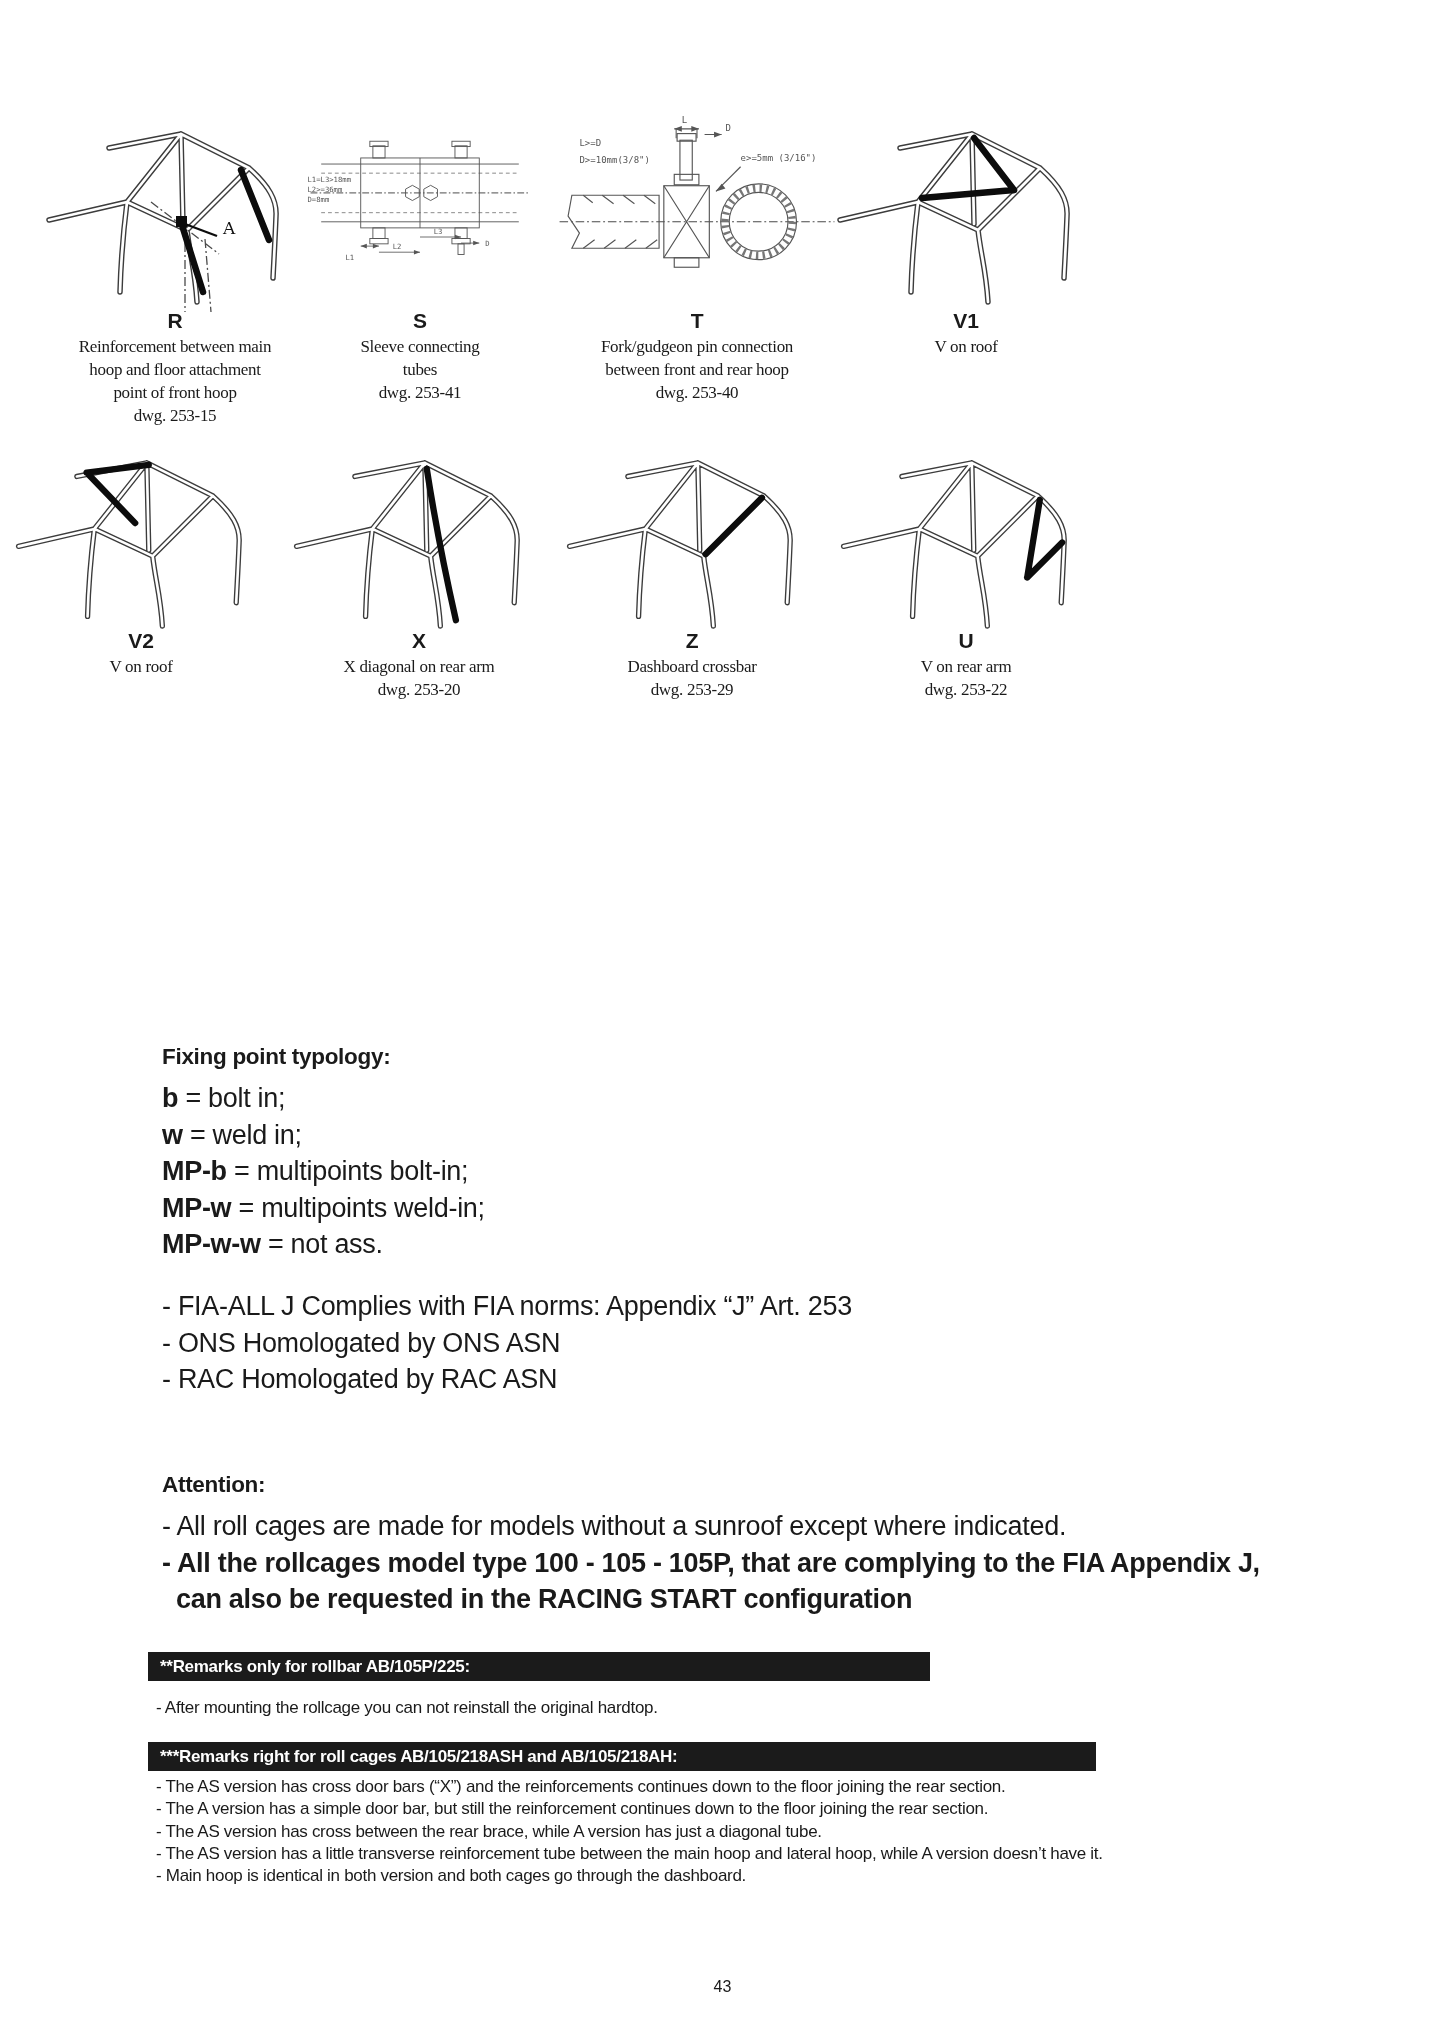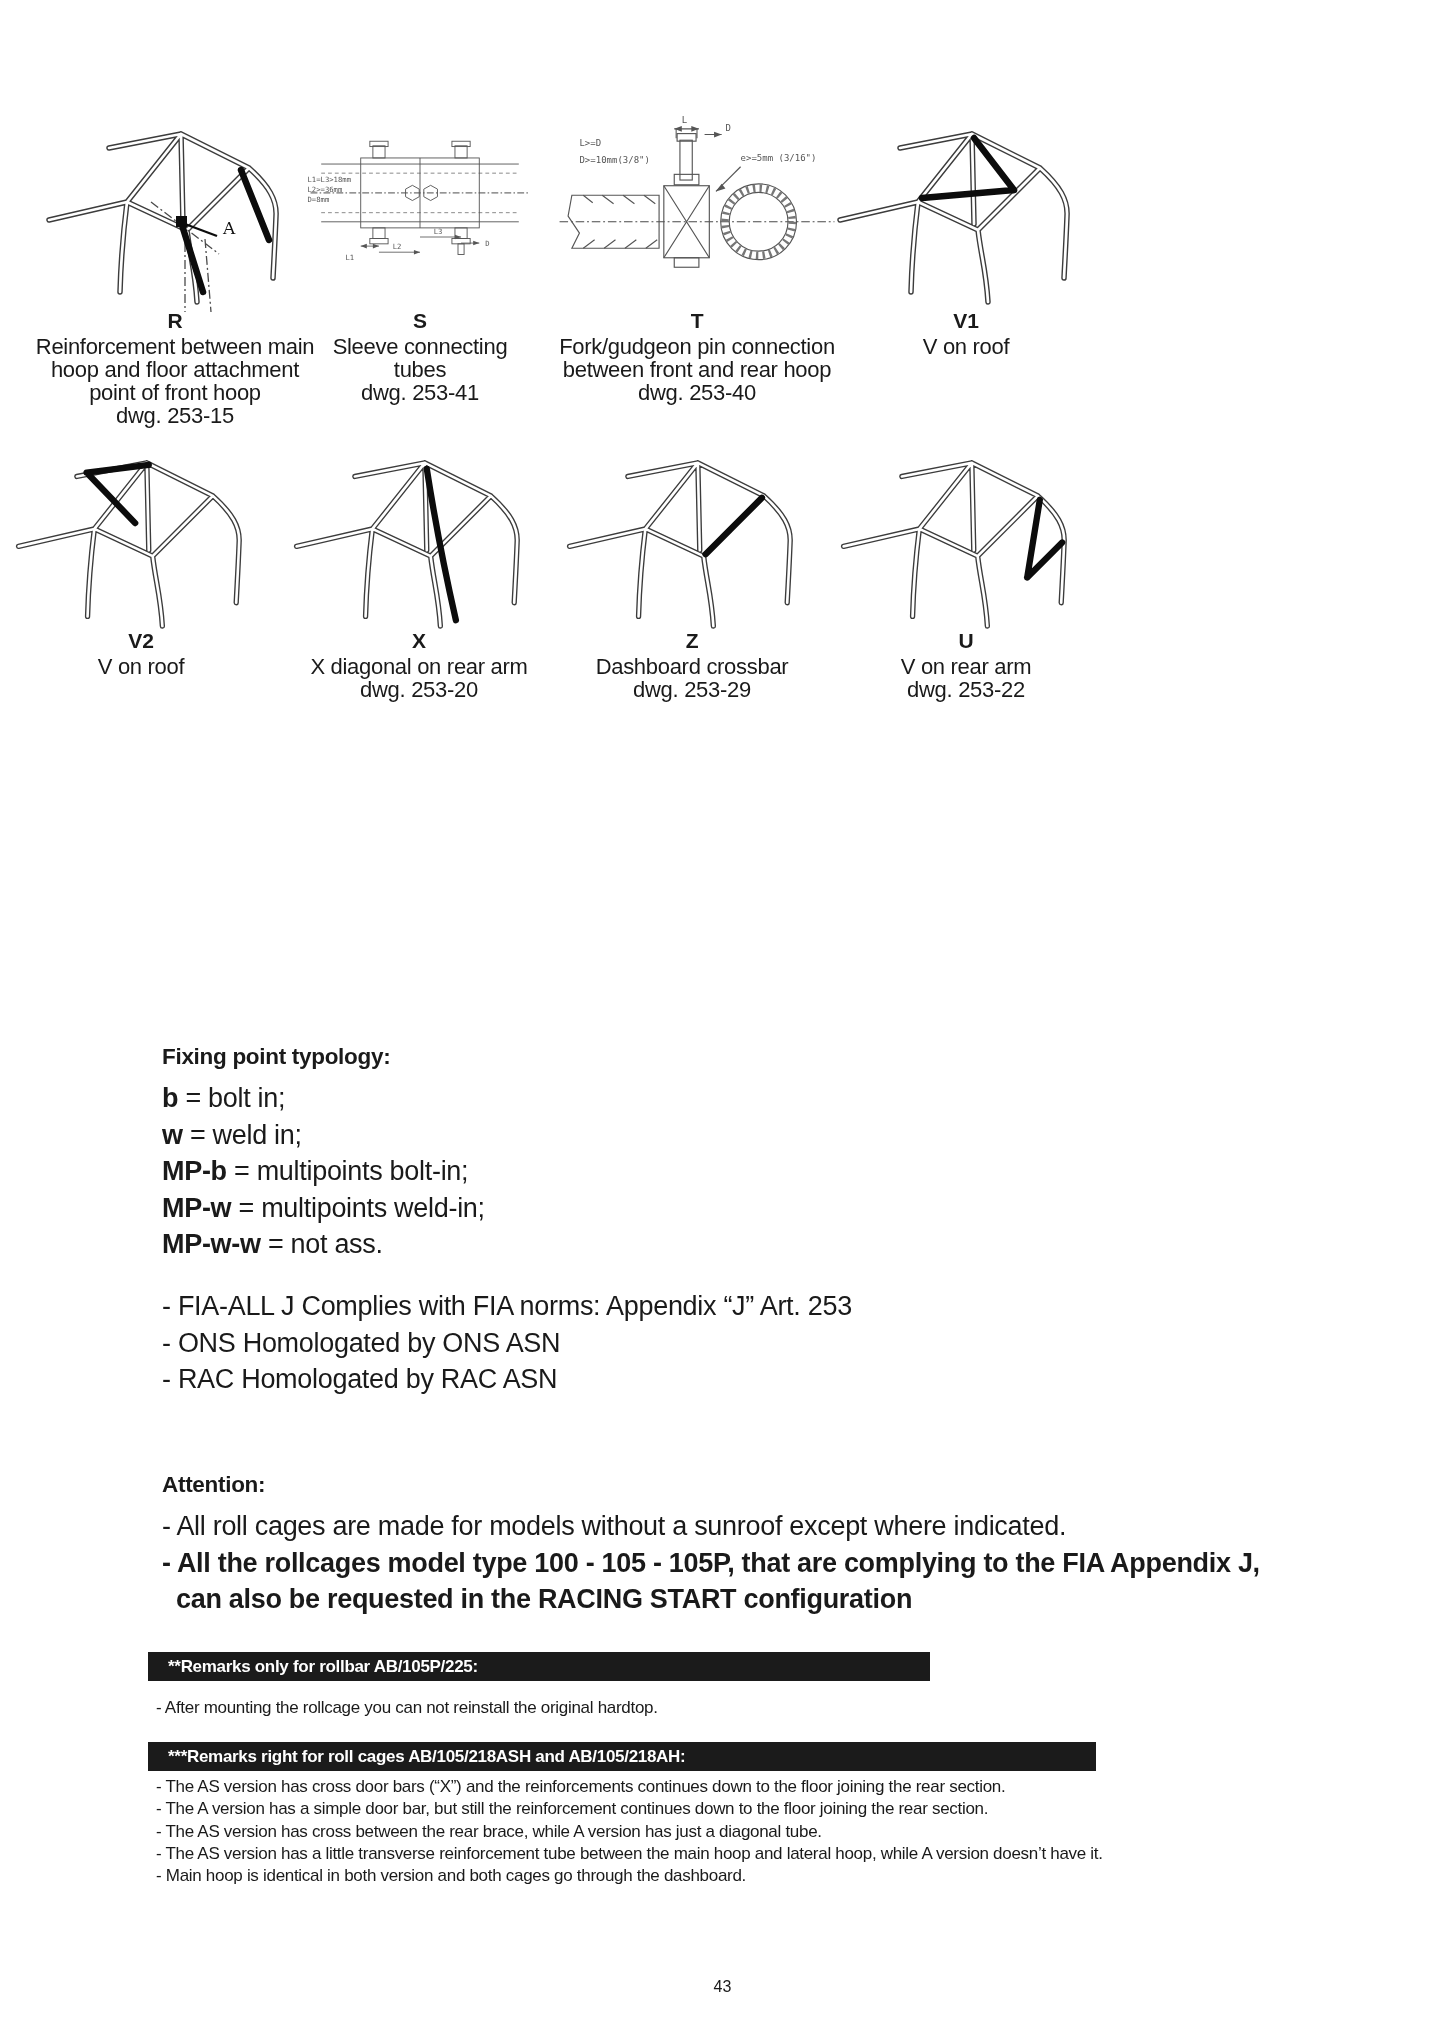--- a/index.html
+++ b/index.html
@@ -5,42 +5,42 @@
   html,body{margin:0;padding:0;background:#e8e8e8;}
   .page{
     position:relative;width:1445px;height:2043px;background:#ffffff;
     font-family:"Liberation Sans",sans-serif;color:#1a1a1a;overflow:hidden;
     margin:0 auto;
   }
   
   .figcol{position:absolute;display:flex;flex-direction:column;align-items:center;}
   .draw-area{display:flex;align-items:center;justify-content:center;width:100%;}
   .fig-letter{font-weight:bold;font-size:21px;letter-spacing:-.2px;margin-top:6px;}
-  .fig-caption{font-size:22px;line-height:23px;text-align:center;white-space:pre-line;letter-spacing:-.3px;margin-top:2px;}
+  .fig-caption{font-size:17px;line-height:23px;text-align:center;white-space:pre-line;letter-spacing:-.3px;margin-top:2px;font-family:Liberation Serif, serif;}
   
   .tube-out{fill:none;stroke:#3c3c3c;stroke-width:5.5;stroke-linecap:round;stroke-linejoin:round;}
   .tube-in{fill:none;stroke:#ffffff;stroke-width:2.7;stroke-linecap:round;stroke-linejoin:round;}
   .hl{fill:none;stroke:#0c0c0c;stroke-width:6.5;stroke-linecap:round;}
   .dashdot{fill:none;stroke:#4a4a4a;stroke-width:1.3;stroke-dasharray:9 3 2 3;}
   .thin{fill:none;stroke:#555;stroke-width:1.2;}
   .thin-dash{fill:none;stroke:#666;stroke-width:1;stroke-dasharray:5 4;}
   .cad-text{font-family:"DejaVu Sans Mono",monospace;font-size:9.5px;fill:#555;}
   .cad-label{font-family:"DejaVu Serif",serif;font-size:17px;fill:#111;}
   .dim{fill:none;stroke:#555;stroke-width:1.1;}
   .arrowhead{fill:#555;stroke:none;}
   
   .tblock{position:absolute;left:162px;letter-spacing:-.3px;}
   .theading{font-weight:bold;font-size:22.5px;margin-bottom:10px;}
   .tline{font-size:27px;line-height:36.5px;}
   .tline b{font-weight:bold;}
   .bold-line{font-weight:bold;}
   .indent{padding-left:14px;}
   
   .rbar{position:absolute;left:148px;height:29px;background:#1b1b1b;color:#ffffff;
-        font-weight:bold;font-size:17px;line-height:29px;padding-left:20px;box-sizing:border-box;letter-spacing:-.3px;}
+        font-weight:bold;font-size:17px;line-height:29px;padding-left:12px;box-sizing:border-box;letter-spacing:-.3px;}
   .rlist{position:absolute;left:156px;font-size:17px;line-height:22.3px;letter-spacing:-.3px;}
   .pagenum{position:absolute;top:1978px;left:0;width:100%;text-align:center;font-size:16px;letter-spacing:0;}
 </style>
 </head>
 <body>
 
 <div class="page">
 
   <svg width="0" height="0" style="position:absolute" aria-hidden="true">
     <defs>

